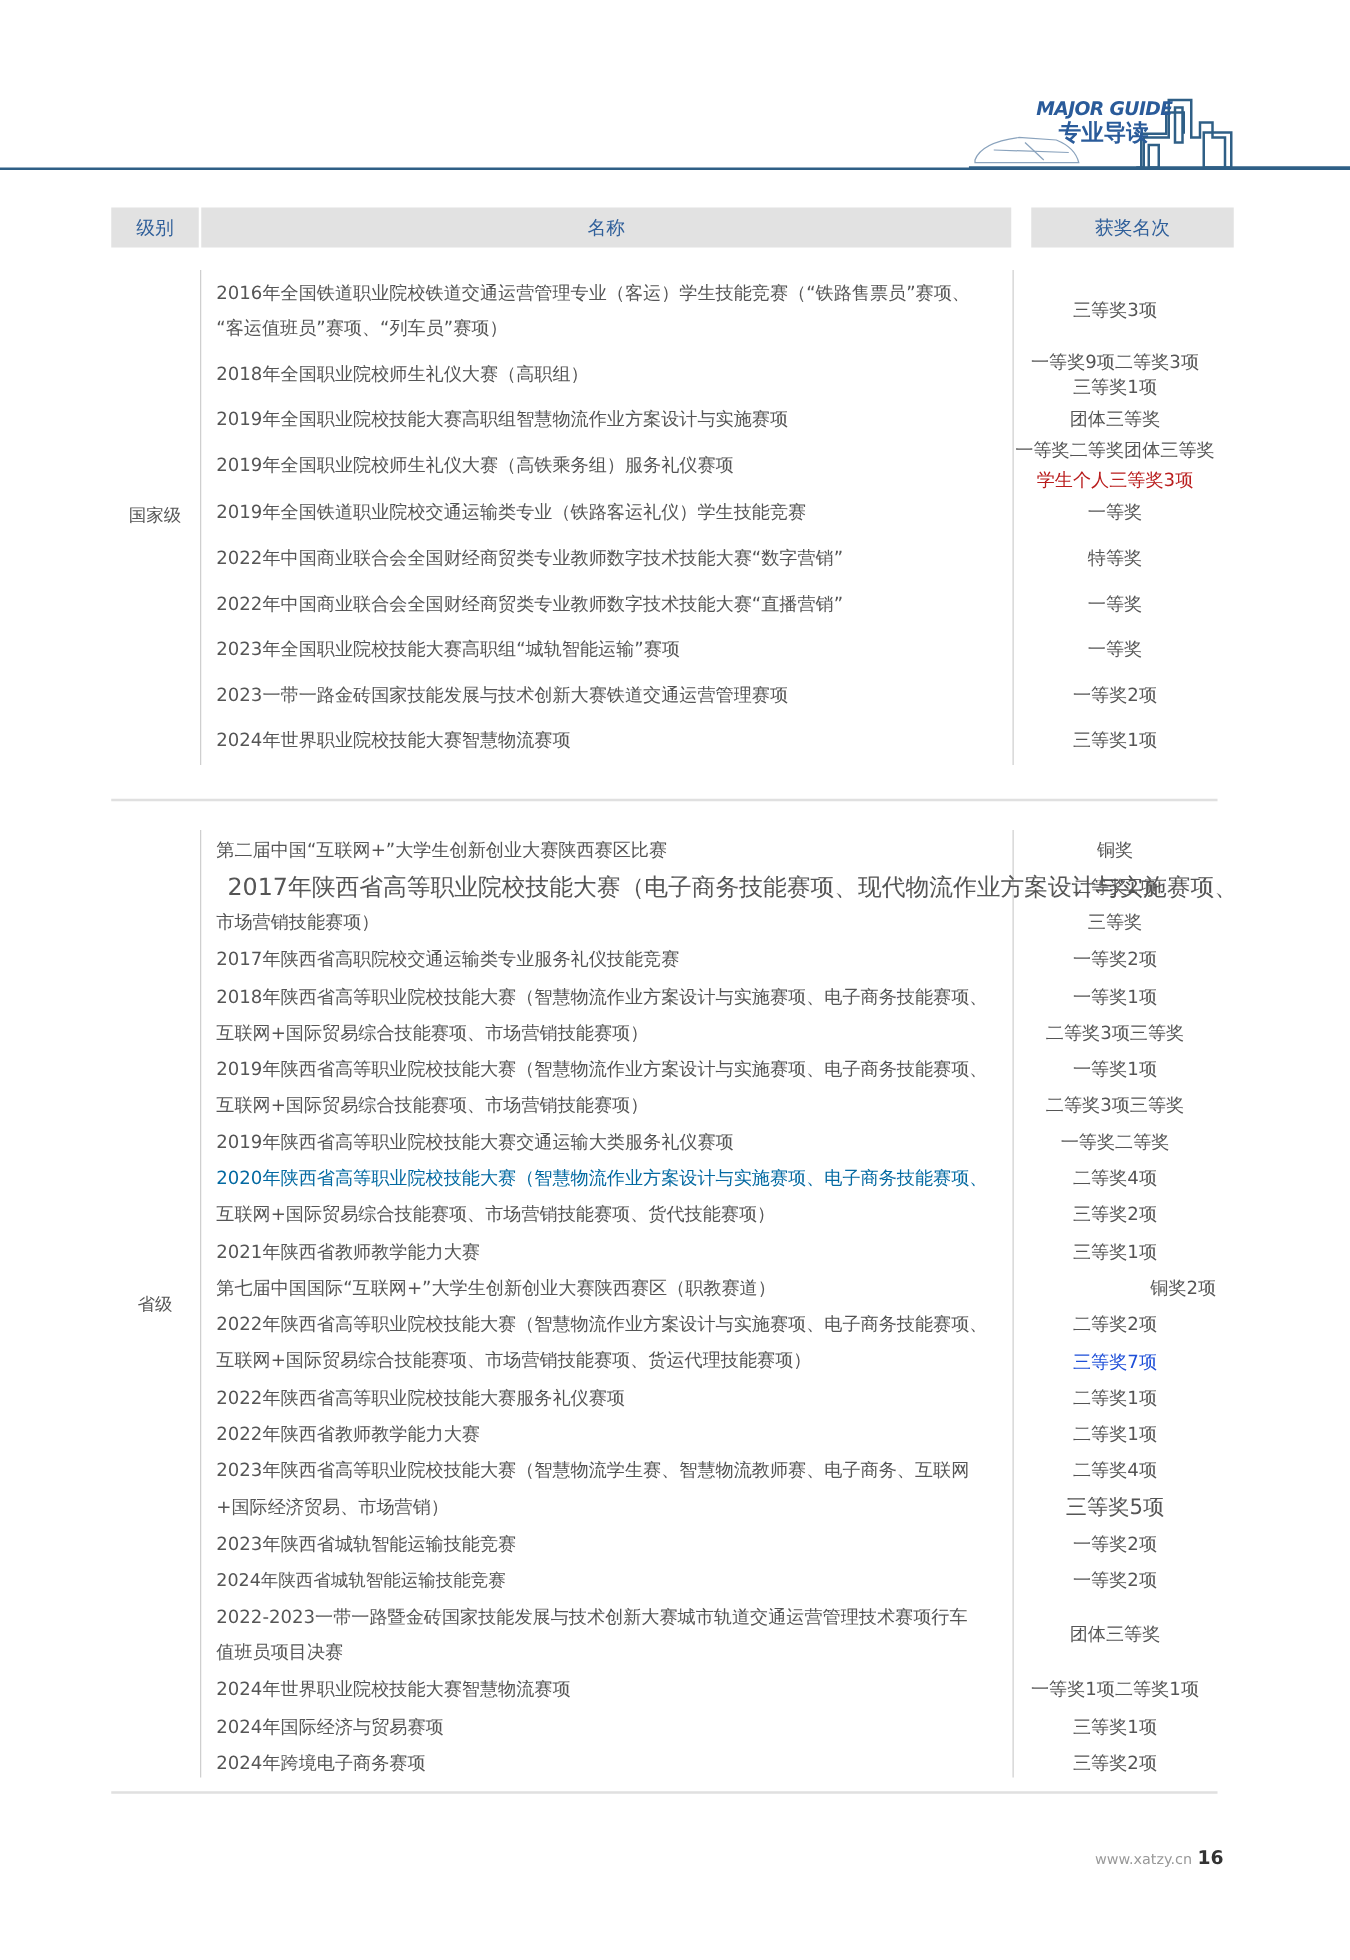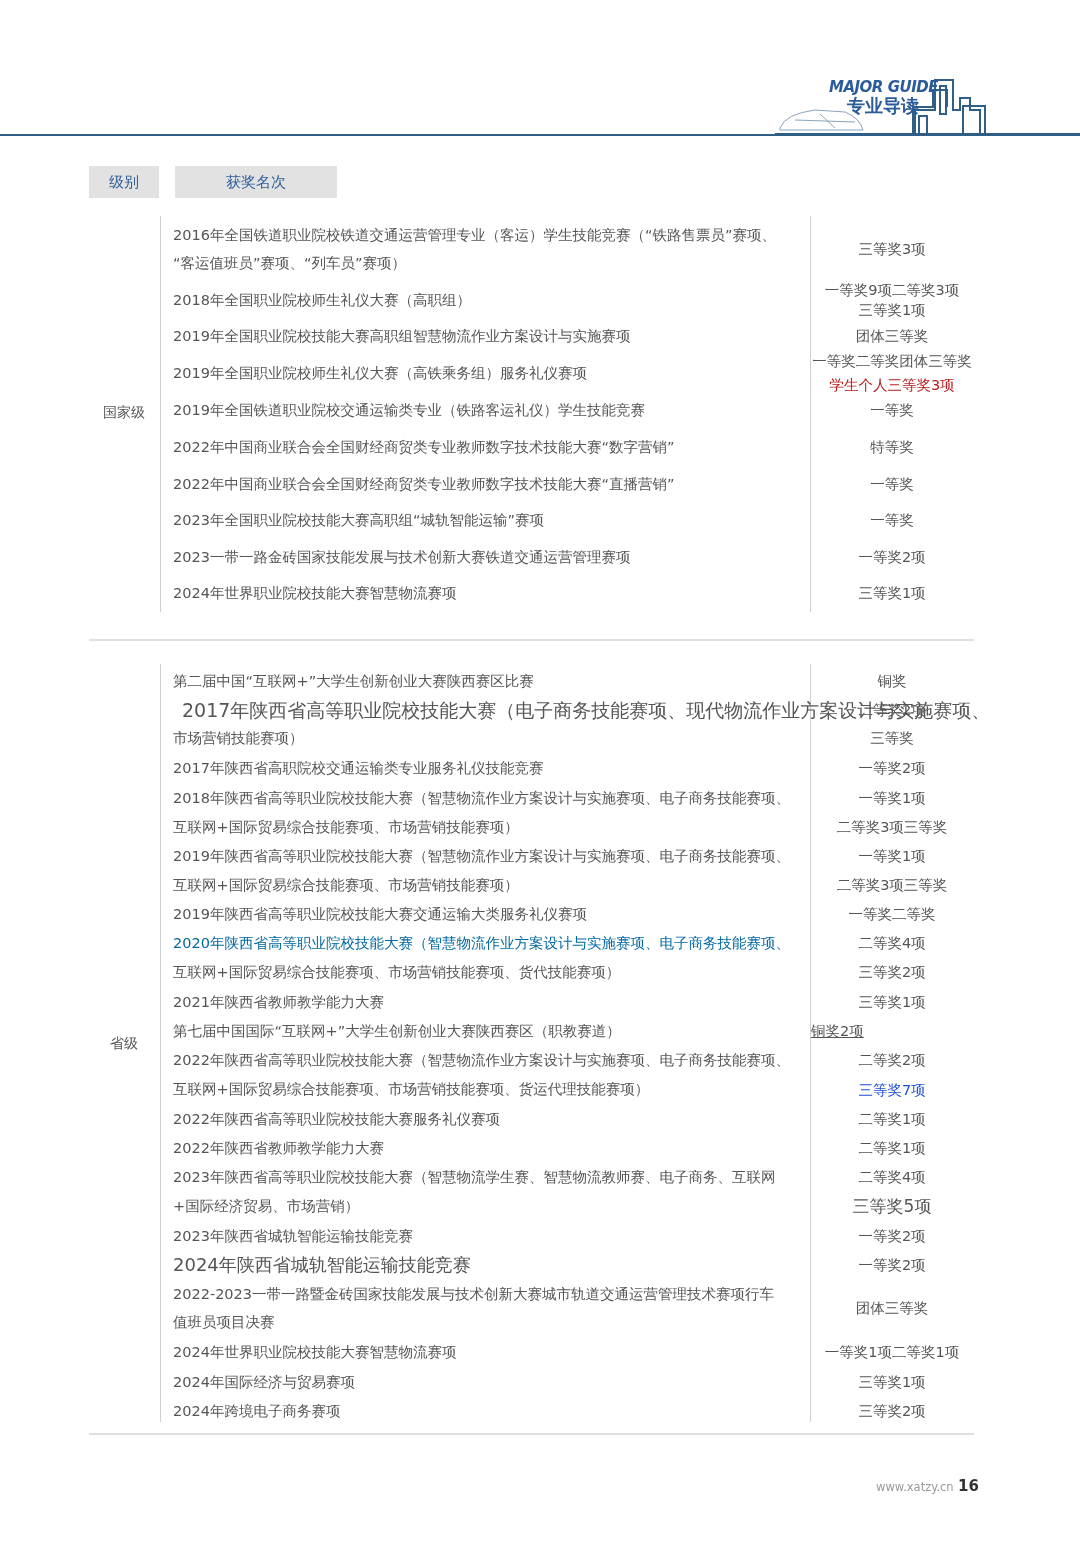--- a/index.html
+++ b/index.html
@@ -43,20 +43,21 @@
       <line x1="20" y1="50" x2="80" y2="52"></line>
       <line x1="45" y1="44" x2="60" y2="58"></line>
     </g>
   </svg>
   <span class="brand-en">MAJOR GUIDE</span>
   <span class="brand-cn">专业导读</span>
 </div>
 
 <div class="thead">
   <div class="th c1">级别</div>
+  <div class="th c2">名称</div>
   <div class="th c3">获奖名次</div>
 </div>
 
 <div>
   <div class="level" style="position:absolute;left:89px;top:404px;width:70px;text-align:center;font-size:14px;">国家级</div>
   <div class="vline" style="left:160px;top:216px;height:396px;"></div>
   <div class="vline" style="left:810px;top:216px;height:396px;"></div>
 </div>
 <div class="hline" style="top:639px;"></div>
 
@@ -146,21 +147,21 @@
       <div style="position: absolute; left: 173px; top: 962px; font-size: 14.5px; color: rgb(85, 85, 85); white-space: nowrap; line-height: 20px;">互联网+国际贸易综合技能赛项、市场营销技能赛项、货代技能赛项）</div>
       <div style="position: absolute; left: 811px; width: 162px; text-align: center; top: 933px; font-size: 14.5px; color: rgb(85, 85, 85); white-space: nowrap; line-height: 20px;">二等奖4项</div>
       <div style="position: absolute; left: 811px; width: 162px; text-align: center; top: 962px; font-size: 14.5px; color: rgb(85, 85, 85); white-space: nowrap; line-height: 20px;">三等奖2项</div>
     </div>
     <div>
       <div style="position: absolute; left: 173px; top: 992px; font-size: 14.5px; color: rgb(85, 85, 85); white-space: nowrap; line-height: 20px;">2021年陕西省教师教学能力大赛</div>
       <div style="position: absolute; left: 811px; width: 162px; text-align: center; top: 992px; font-size: 14.5px; color: rgb(85, 85, 85); white-space: nowrap; line-height: 20px;">三等奖1项</div>
     </div>
     <div>
       <div style="position: absolute; left: 173px; top: 1021px; font-size: 14.5px; color: rgb(85, 85, 85); white-space: nowrap; line-height: 20px;">第七届中国国际“互联网+”大学生创新创业大赛陕西赛区（职教赛道）</div>
-      <div style="position: absolute; left: 811px; width: 162px; text-align: left; top: 1021px; font-size: 14.5px; color: rgb(85, 85, 85); white-space: nowrap; line-height: 20px; text-decoration: underline;">铜奖2项</div>
+      <div style="position: absolute; left: 811px; width: 162px; text-align: right; top: 1021px; font-size: 14.5px; color: rgb(85, 85, 85); white-space: nowrap; line-height: 20px;">铜奖2项</div>
     </div>
     <div>
       <div style="position: absolute; left: 173px; top: 1050px; font-size: 14.5px; color: rgb(85, 85, 85); white-space: nowrap; line-height: 20px;">2022年陕西省高等职业院校技能大赛（智慧物流作业方案设计与实施赛项、电子商务技能赛项、</div>
       <div style="position: absolute; left: 173px; top: 1079px; font-size: 14.5px; color: rgb(85, 85, 85); white-space: nowrap; line-height: 20px;">互联网+国际贸易综合技能赛项、市场营销技能赛项、货运代理技能赛项）</div>
       <div style="position: absolute; left: 811px; width: 162px; text-align: center; top: 1050px; font-size: 14.5px; color: rgb(85, 85, 85); white-space: nowrap; line-height: 20px;">二等奖2项</div>
       <div style="position: absolute; left: 811px; width: 162px; text-align: center; top: 1080px; font-size: 14.5px; color: #1d4ed8; white-space: nowrap; line-height: 20px;">三等奖7项</div>
     </div>
     <div>
       <div style="position: absolute; left: 173px; top: 1109px; font-size: 14.5px; color: rgb(85, 85, 85); white-space: nowrap; line-height: 20px;">2022年陕西省高等职业院校技能大赛服务礼仪赛项</div>
       <div style="position: absolute; left: 811px; width: 162px; text-align: center; top: 1109px; font-size: 14.5px; color: rgb(85, 85, 85); white-space: nowrap; line-height: 20px;">二等奖1项</div>
@@ -173,21 +174,21 @@
       <div style="position: absolute; left: 173px; top: 1167px; font-size: 14.5px; color: rgb(85, 85, 85); white-space: nowrap; line-height: 20px;">2023年陕西省高等职业院校技能大赛（智慧物流学生赛、智慧物流教师赛、电子商务、互联网</div>
       <div style="position: absolute; left: 173px; top: 1196px; font-size: 14.5px; color: rgb(85, 85, 85); white-space: nowrap; line-height: 20px;">+国际经济贸易、市场营销）</div>
       <div style="position: absolute; left: 811px; width: 162px; text-align: center; top: 1167px; font-size: 14.5px; color: rgb(85, 85, 85); white-space: nowrap; line-height: 20px;">二等奖4项</div>
       <div style="position: absolute; left: 811px; width: 162px; text-align: center; top: 1196px; font-size: 17px; color: rgb(85, 85, 85); white-space: nowrap; line-height: 20px;">三等奖5项</div>
     </div>
     <div>
       <div style="position: absolute; left: 173px; top: 1226px; font-size: 14.5px; color: rgb(85, 85, 85); white-space: nowrap; line-height: 20px;">2023年陕西省城轨智能运输技能竞赛</div>
       <div style="position: absolute; left: 811px; width: 162px; text-align: center; top: 1226px; font-size: 14.5px; color: rgb(85, 85, 85); white-space: nowrap; line-height: 20px;">一等奖2项</div>
     </div>
     <div>
-      <div style="position: absolute; left: 173px; top: 1255px; font-size: 18px; color: rgb(85, 85, 85); white-space: nowrap; line-height: 20px;">2024年陕西省城轨智能运输技能竞赛</div>
+      <div style="position: absolute; left: 173px; top: 1255px; font-size: 14px; color: rgb(85, 85, 85); white-space: nowrap; line-height: 20px;">2024年陕西省城轨智能运输技能竞赛</div>
       <div style="position: absolute; left: 811px; width: 162px; text-align: center; top: 1255px; font-size: 14.5px; color: rgb(85, 85, 85); white-space: nowrap; line-height: 20px;">一等奖2项</div>
     </div>
     <div>
       <div style="position: absolute; left: 173px; top: 1284px; font-size: 14.5px; color: rgb(85, 85, 85); white-space: nowrap; line-height: 20px;">2022-2023一带一路暨金砖国家技能发展与技术创新大赛城市轨道交通运营管理技术赛项行车</div>
       <div style="position: absolute; left: 173px; top: 1312px; font-size: 14.5px; color: rgb(85, 85, 85); white-space: nowrap; line-height: 20px;">值班员项目决赛</div>
       <div style="position: absolute; left: 811px; width: 162px; text-align: center; top: 1298px; font-size: 14.5px; color: rgb(85, 85, 85); white-space: nowrap; line-height: 20px;">团体三等奖</div>
     </div>
     <div>
       <div style="position: absolute; left: 173px; top: 1342px; font-size: 14.5px; color: rgb(85, 85, 85); white-space: nowrap; line-height: 20px;">2024年世界职业院校技能大赛智慧物流赛项</div>
       <div style="position: absolute; left: 811px; width: 162px; text-align: center; top: 1342px; font-size: 14.5px; color: rgb(85, 85, 85); white-space: nowrap; line-height: 20px;">一等奖1项二等奖1项</div>

